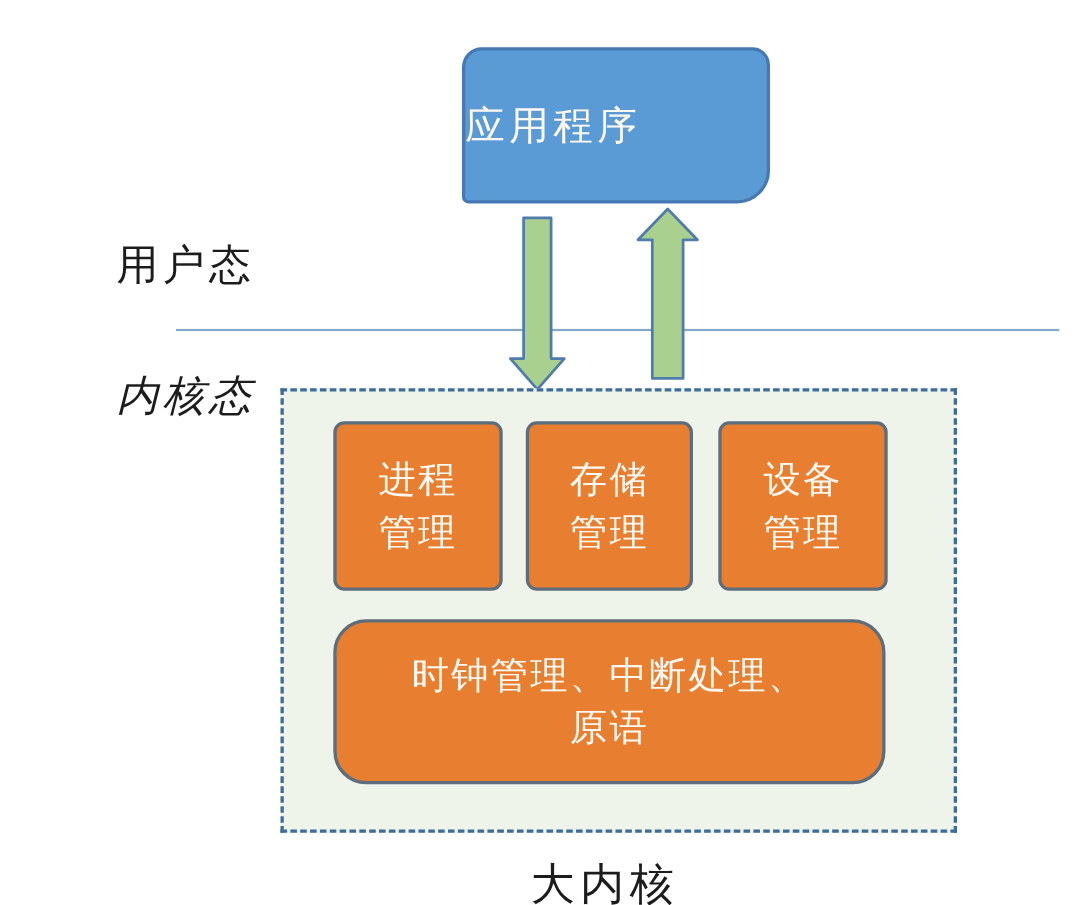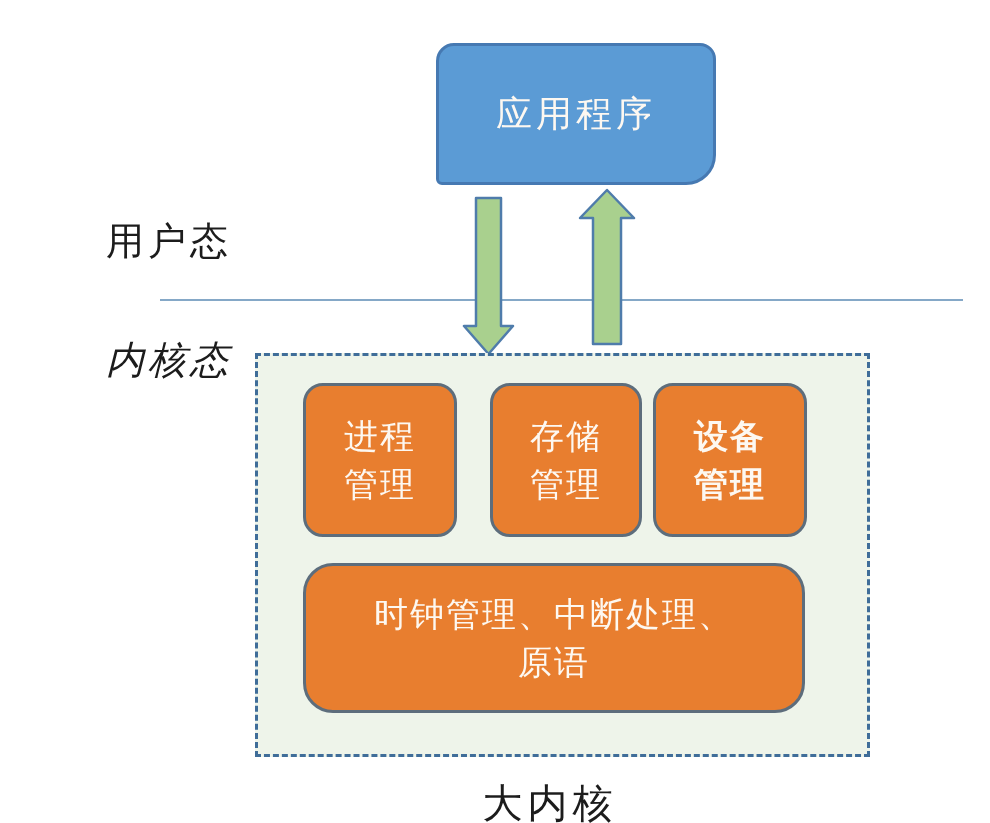--- a/index.html
+++ b/index.html
@@ -12,31 +12,31 @@
     width: 990px;
     height: 823px;
     background: #ffffff;
     overflow: hidden;
     font-family: "DejaVu Serif", "Liberation Serif", serif;
   }
 
   
   .app-box {
     position: absolute;
-    left: 436px;
+    left: 420px;
     top: 43px;
     width: 280px;
     height: 142px;
     box-sizing: border-box;
     background: var(--app_fill);
     border: 3px solid var(--app_border);
     border-radius: 18px 16px 30px 6px;
     display: flex;
     align-items: center;
-    justify-content: center;
+    justify-content: flex-start;
   }
   .app-box .app-label {
     color: var(--text_light);
     font-size: 36px;
     letter-spacing: 4px;
   }
 
   
   .mode-label {
     position: absolute;
@@ -91,24 +91,24 @@
     display: flex;
     align-items: center;
     justify-content: center;
     text-align: center;
     color: var(--text_light);
     font-size: 34px;
     line-height: 1.42;
     letter-spacing: 2px;
     white-space: pre-line;
   }
-  .module-small { top: 383px; width: 154px; height: 154px; border-radius: 20px; }
+  .module-small { top: 383px; width: 154px; height: 154px; border-radius: 10px; }
   .module-1 { left: 303px; }
-  .module-2 { left: 478px; width: 152px; margin-left: 12px; }
-  .module-3 { left: 653px; font-weight: bold; }
+  .module-2 { left: 478px; width: 152px; }
+  .module-3 { left: 653px; }
   .module-base {
     left: 303px;
     top: 563px;
     width: 502px;
     height: 150px;
     border-radius: 30px;
   }
 
   
   .caption {

